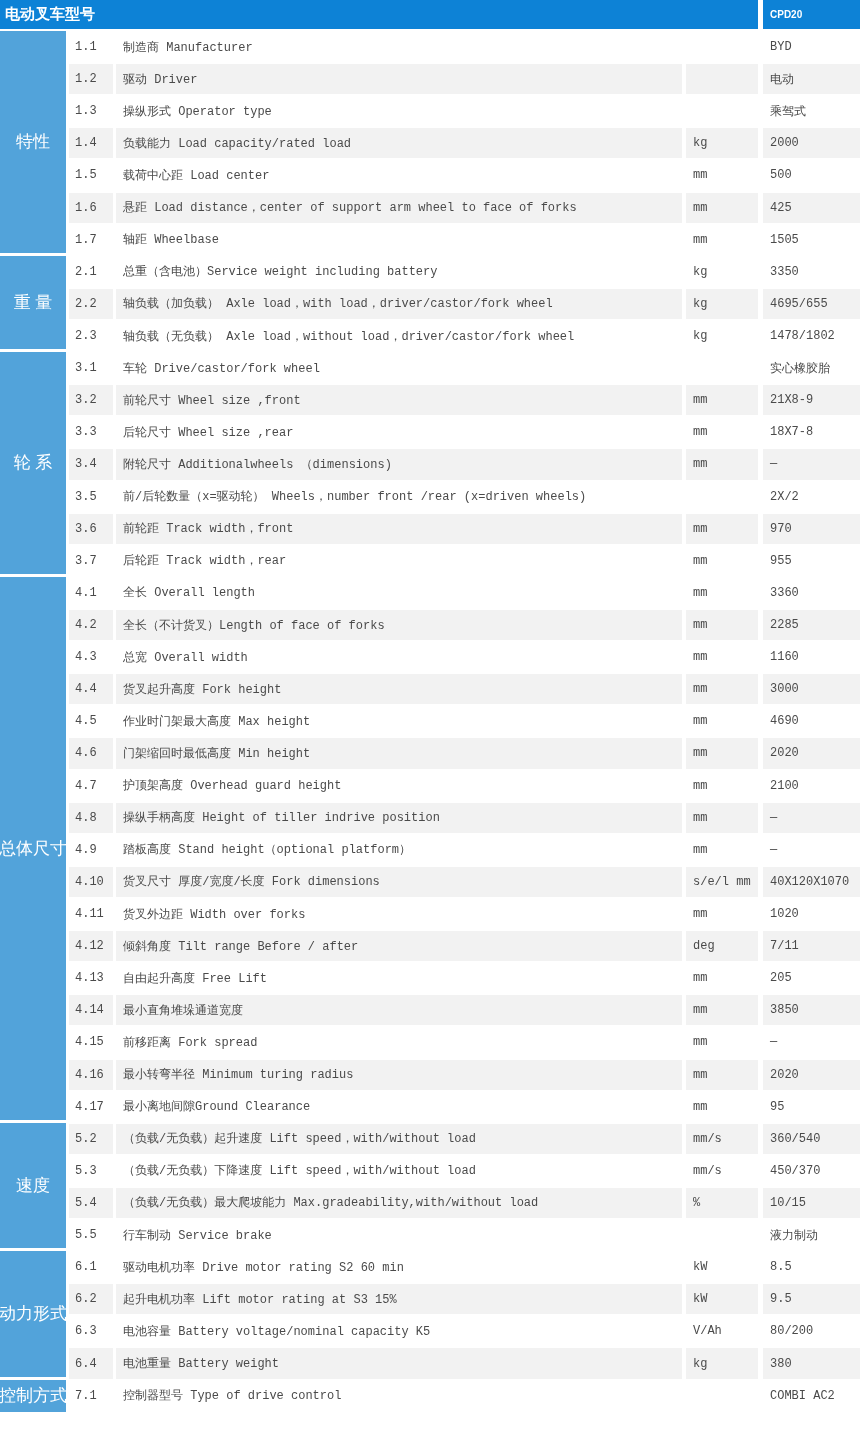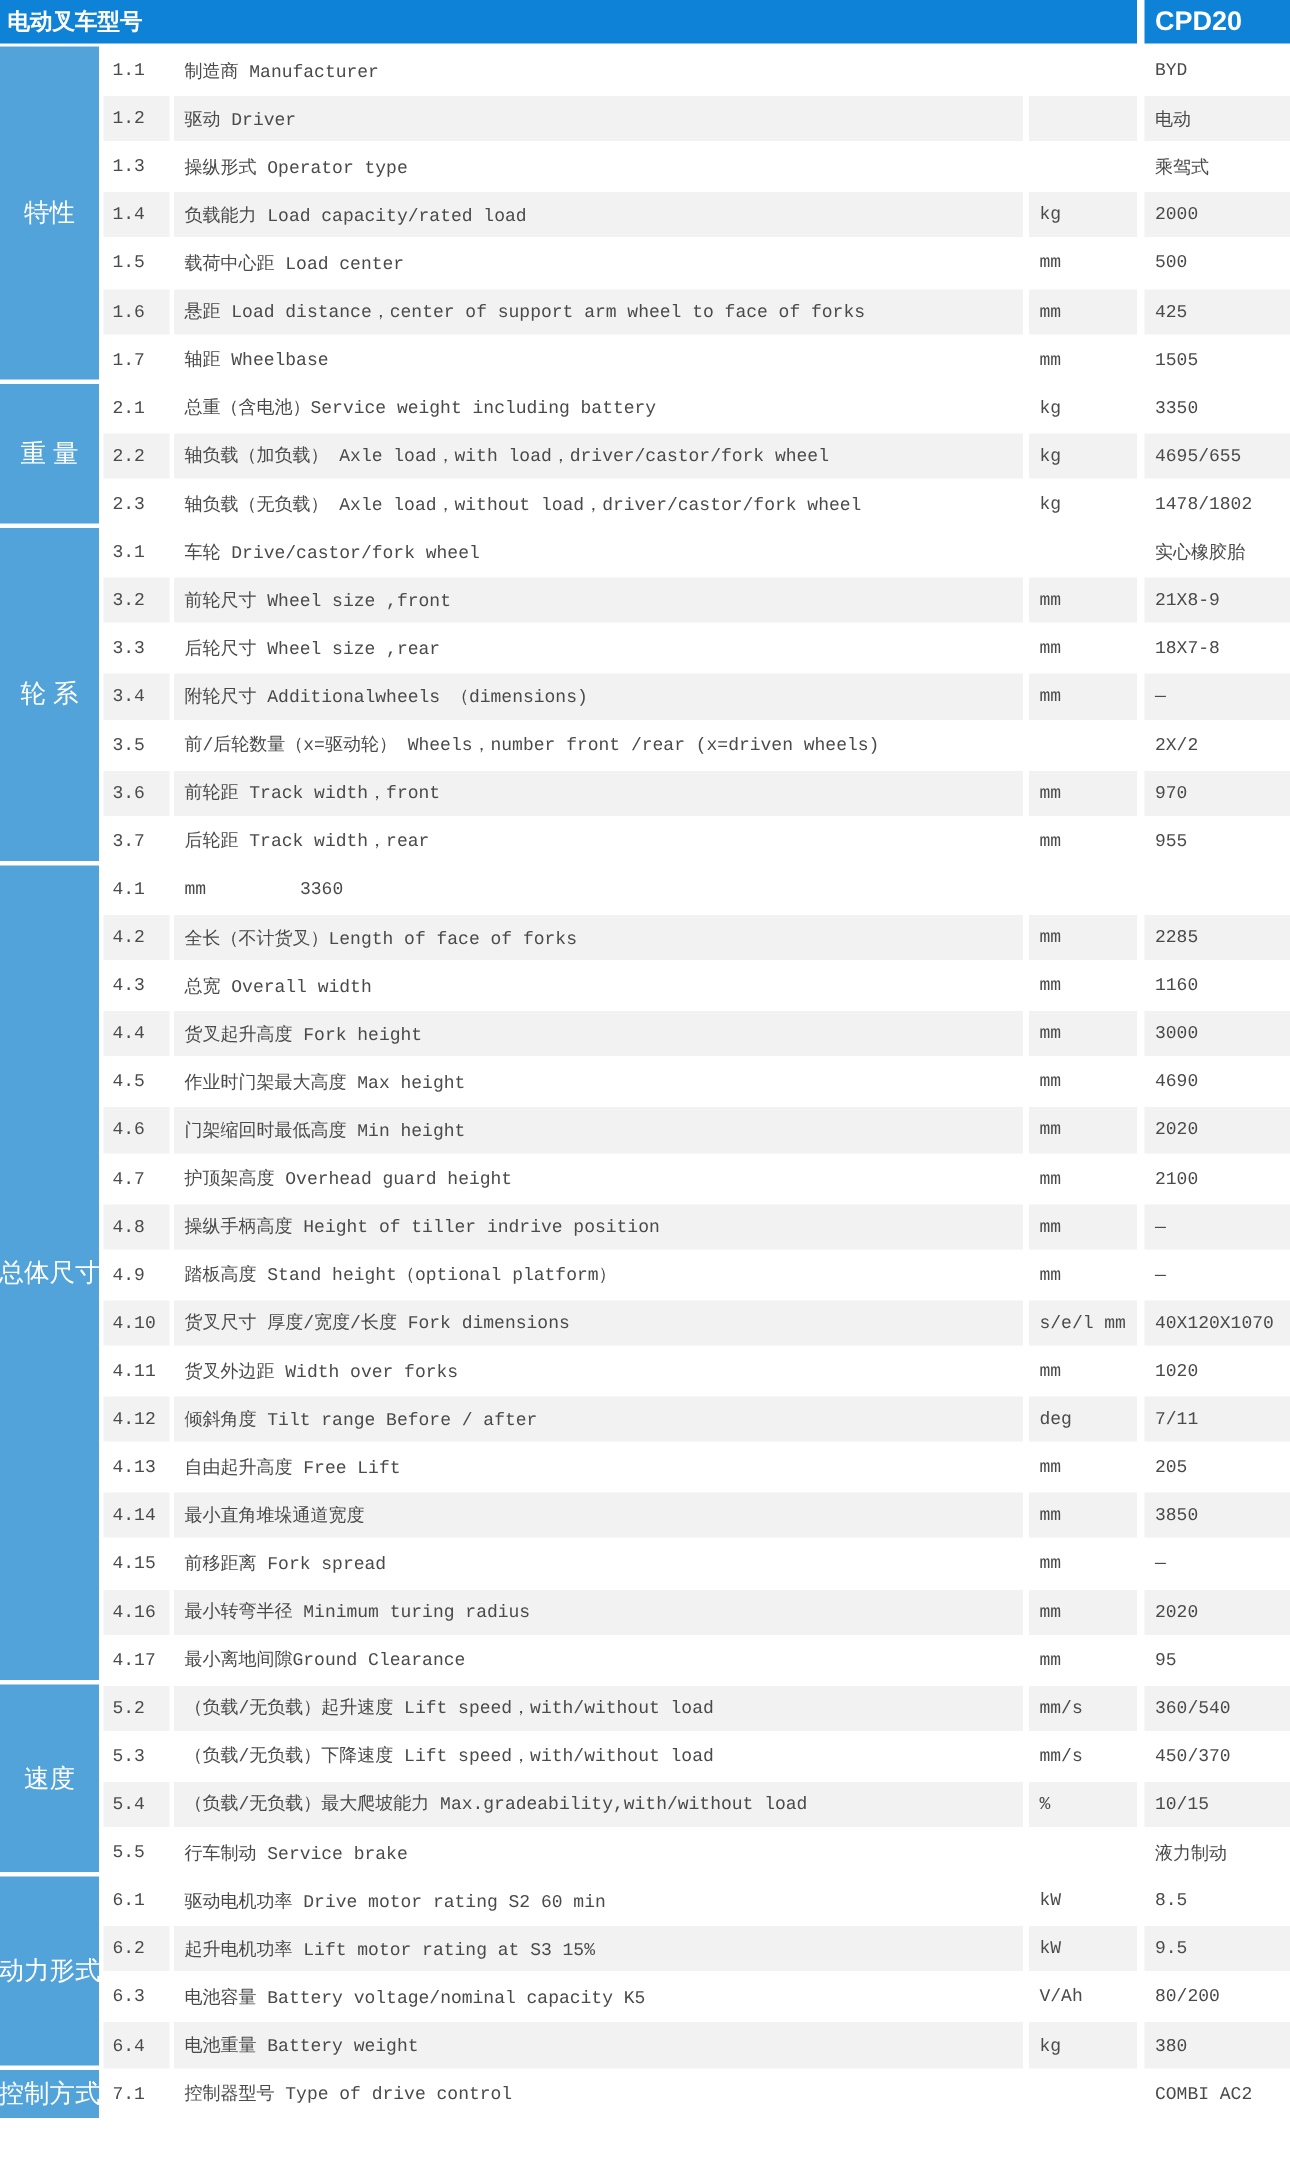--- a/index.html
+++ b/index.html
@@ -28,21 +28,21 @@
     display: flex; align-items: center;
     padding-left: 5px;
     margin-right: 5px;
   }
   .header-model {
     width: 97px;
     background: var(--header-blue);
     color: #fff;
     font-family: "Liberation Sans", "DejaVu Sans", sans-serif;
     font-weight: bold;
-    font-size: 18px;
+    font-size: 10px;
     display: flex; align-items: center;
     padding-left: 7px;
   }
 
   
   .section { display: flex; }
   .section-label {
     width: 66px;
     background: var(--sidebar-blue);
     color: #ffffff;
@@ -195,20 +195,21 @@
             <div class="cell cell-unit">mm</div>
             <div class="cell cell-value">955</div>
           </div>
         </div>
       </div>
       <div class="section">
         <div class="section-label">总体尺寸</div>
         <div class="section-rows">
           <div class="row">
             <div class="cell cell-no">4.1</div>
+            <div class="cell cell-desc">全长 Overall length</div>
             <div class="cell cell-unit">mm</div>
             <div class="cell cell-value">3360</div>
           </div>
           <div class="row striped">
             <div class="cell cell-no">4.2</div>
             <div class="cell cell-desc">全长（不计货叉）Length of face of forks</div>
             <div class="cell cell-unit">mm</div>
             <div class="cell cell-value">2285</div>
           </div>
           <div class="row">

